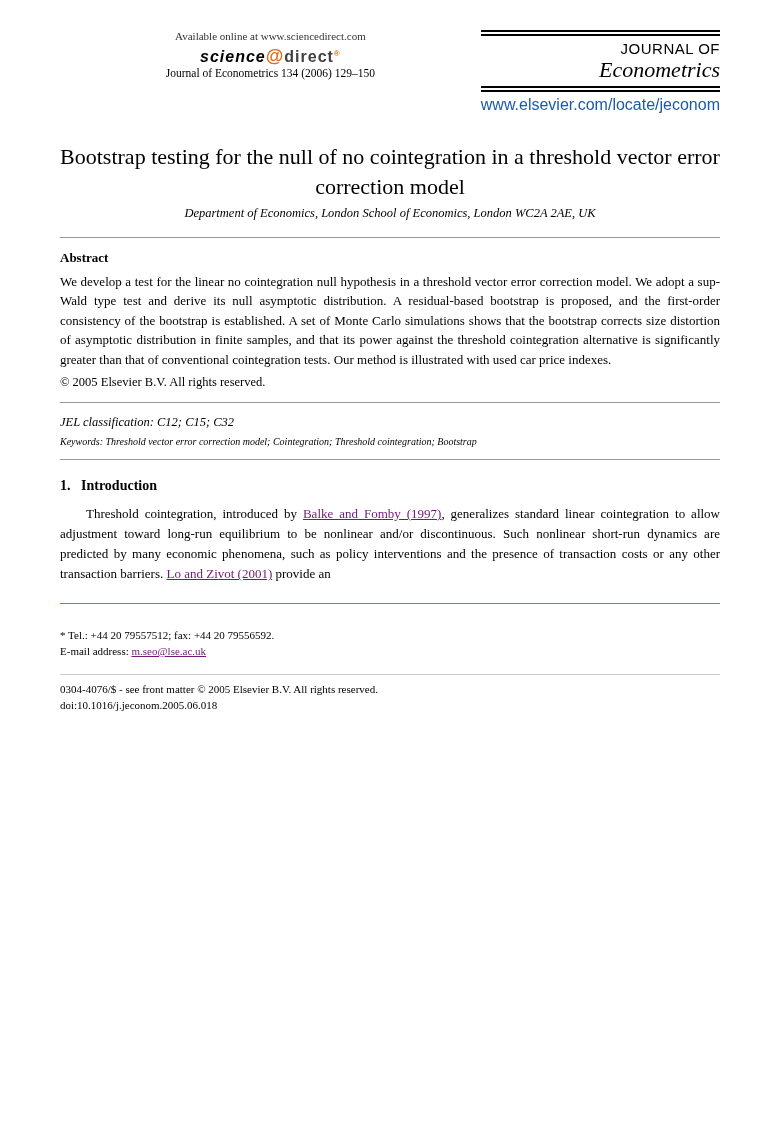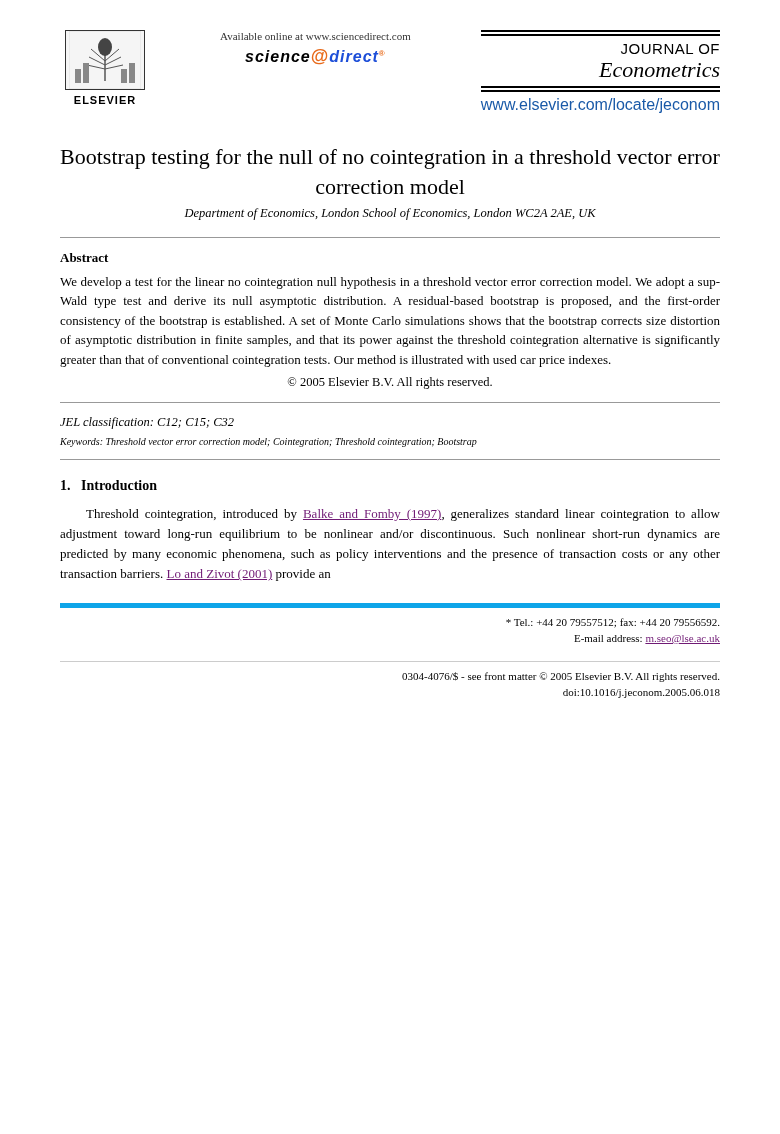--- a/index.html
+++ b/index.html
@@ -88,22 +88,21 @@
       font-style: italic;
     }
 
     .sciencedirect-logo span.at {
       color: #e86a1a;
       font-weight: bold;
       font-size: 18px;
     }
 
     .sciencedirect-logo span.direct {
-      color: #1d4ed8;
-      font-style: italic;
+      color: #404040;
     }
 
     .sciencedirect-logo sup {
       font-size: 8px;
       color: #e86a1a;
     }
 
     .journal-right {
       text-align: right;
       min-width: 150px;
@@ -191,21 +190,20 @@
 
     .abstract-text {
       font-size: 13px;
       line-height: 1.5;
       text-align: justify;
     }
 
     .copyright-line {
       font-size: 12.5px;
       margin-top: 6px;
-      text-align: center;
     }
 
     .jel-line {
       font-size: 12.5px;
       margin-top: 8px;
       font-style: italic;
     }
 
     .jel-line span.label {
       font-style: italic;
@@ -244,24 +242,23 @@
       margin-bottom: 0;
     }
 
     .link-text {
       color: #701a75;
       text-decoration: underline;
     }
 
     
     .footer {
-      border-top: 5px solid #0ea5e9;
+      border-top: 1px solid #0ea5e9;
       margin-top: 18px;
-      padding-top: 6px;
-      text-align: right;
+      padding-top: 23px;
     }
 
     .footnote {
       font-size: 11px;
       line-height: 1.5;
     }
 
     .footer-bottom {
       margin-top: 14px;
       font-size: 11px;
@@ -276,51 +273,27 @@
       height: 58px;
     }
   </style>
 </head>
 <body>
 
 <div class="page">
 
   <div class="header">
 
-    <div class="elsevier-logo">
-      <div class="elsevier-logo-img">
-        <svg class="elsevier-logo-svg" viewBox="0 0 72 58" xmlns="http://www.w3.org/2000/svg">
-
-          <rect x="0" y="0" width="72" height="58" fill="#f5f5f5" stroke="#ccc" stroke-width="0.5"></rect>
-
-          <line x1="36" y1="50" x2="36" y2="20" stroke="#555" stroke-width="1.5"></line>
-          <line x1="36" y1="30" x2="22" y2="18" stroke="#555" stroke-width="1"></line>
-          <line x1="36" y1="34" x2="20" y2="26" stroke="#555" stroke-width="1"></line>
-          <line x1="36" y1="38" x2="18" y2="34" stroke="#555" stroke-width="1"></line>
-          <line x1="36" y1="30" x2="50" y2="18" stroke="#555" stroke-width="1"></line>
-          <line x1="36" y1="34" x2="52" y2="26" stroke="#555" stroke-width="1"></line>
-          <line x1="36" y1="38" x2="54" y2="34" stroke="#555" stroke-width="1"></line>
-
-          <rect x="6" y="38" width="6" height="14" fill="#888"></rect>
-          <rect x="14" y="32" width="6" height="20" fill="#888"></rect>
-
-          <rect x="52" y="38" width="6" height="14" fill="#888"></rect>
-          <rect x="60" y="32" width="6" height="20" fill="#888"></rect>
-
-          <ellipse cx="36" cy="16" rx="7" ry="9" fill="#444"></ellipse>
-        </svg>
-      </div>
-      <div class="elsevier-name">ELSEVIER</div>
-    </div>
 
     <div class="header-center">
       <div class="available-online">Available online at www.sciencedirect.com</div>
       <div class="sciencedirect-logo">
         <span class="science">science</span><span class="at">@</span><span class="direct">direct</span><sup>®</sup>
       </div>
+      <div class="journal-issue">Journal of Econometrics 134 (2006) 129–150</div>
     </div>
 
     <div class="journal-right">
       <div style="border-top:2px solid #000; margin-bottom:2px;"></div>
       <div style="border-top:2px solid #000; margin-bottom:4px;"></div>
       <div class="journal-of">JOURNAL OF</div>
       <div class="econometrics">Econometrics</div>
       <div style="border-top:2px solid #000; margin-top:4px; margin-bottom:2px;"></div>
       <div style="border-top:2px solid #000; margin-bottom:4px;"></div>
       <div class="journal-url">www.elsevier.com/locate/jeconom</div>

